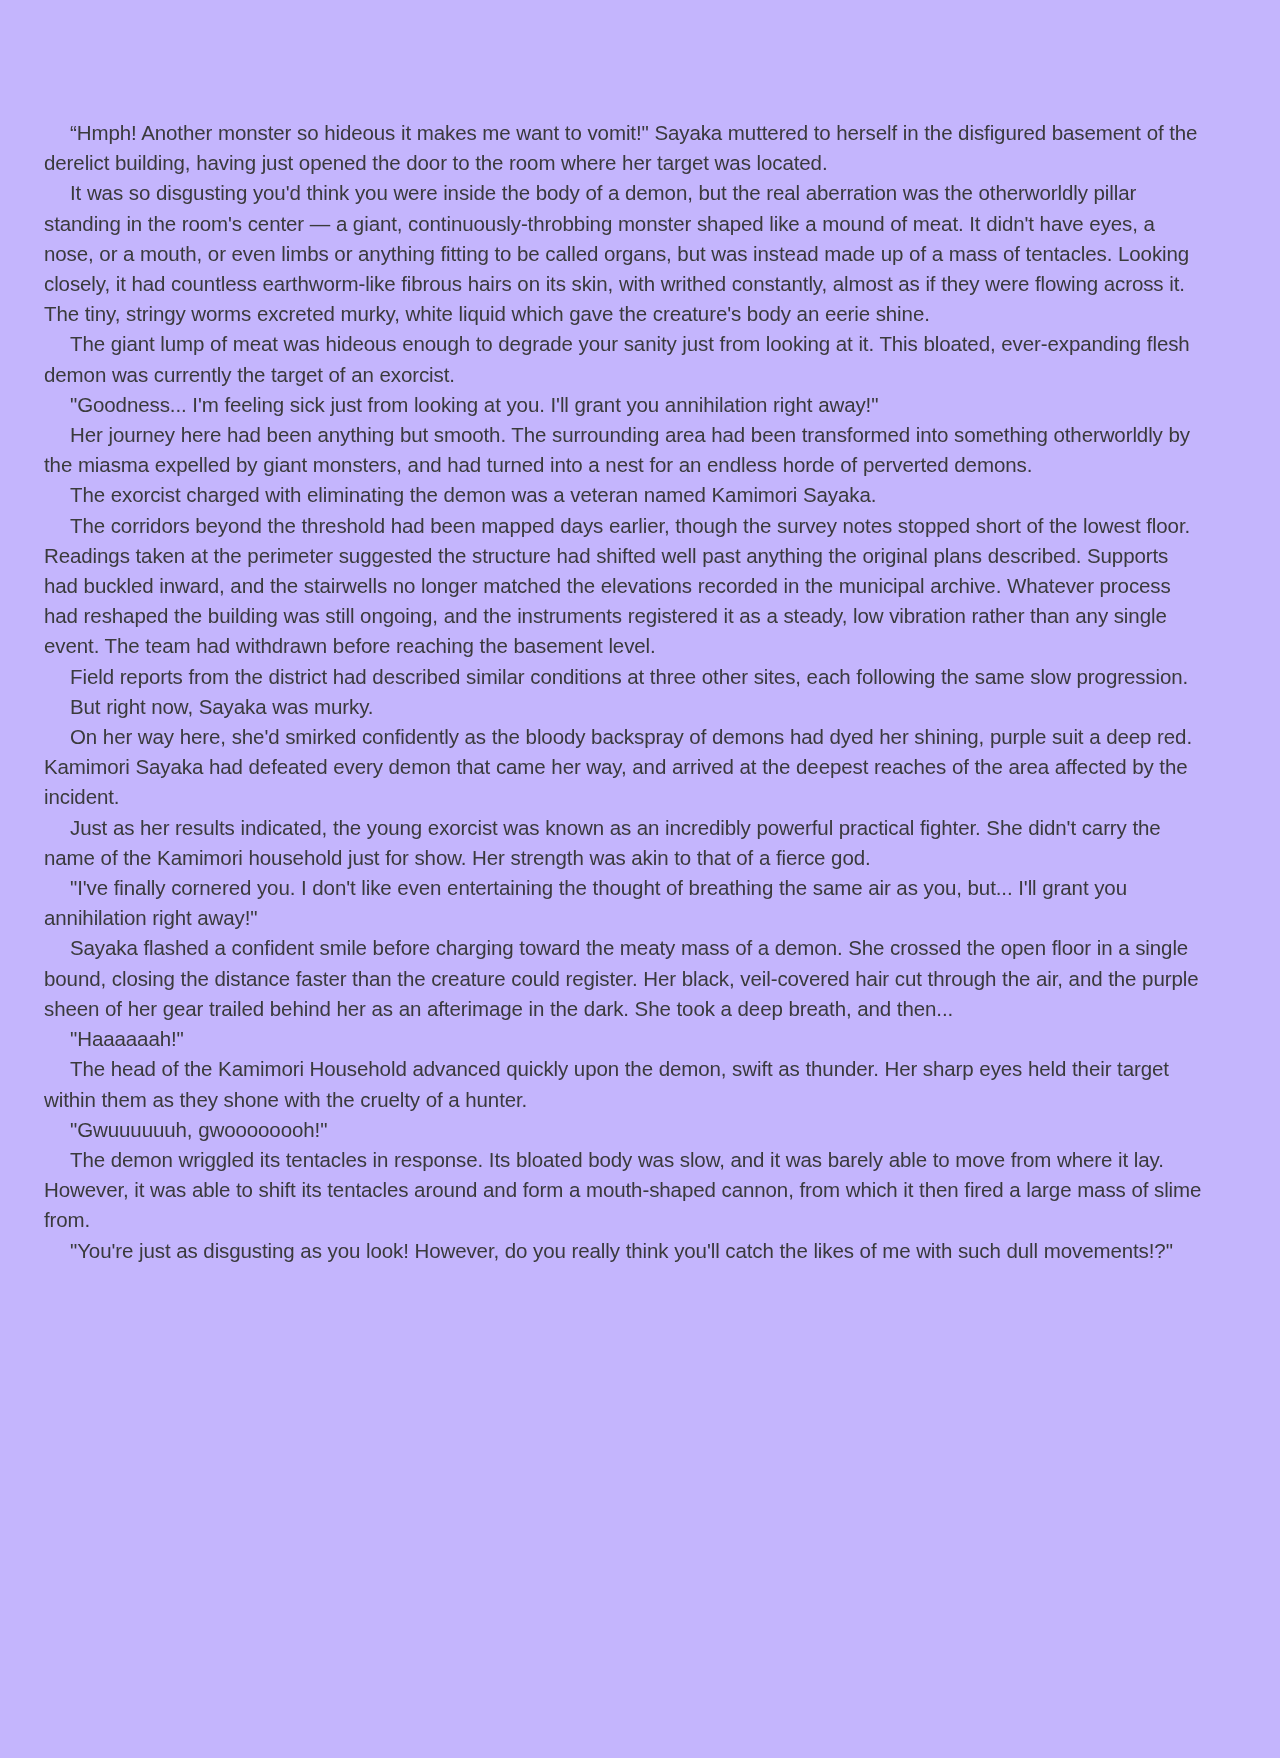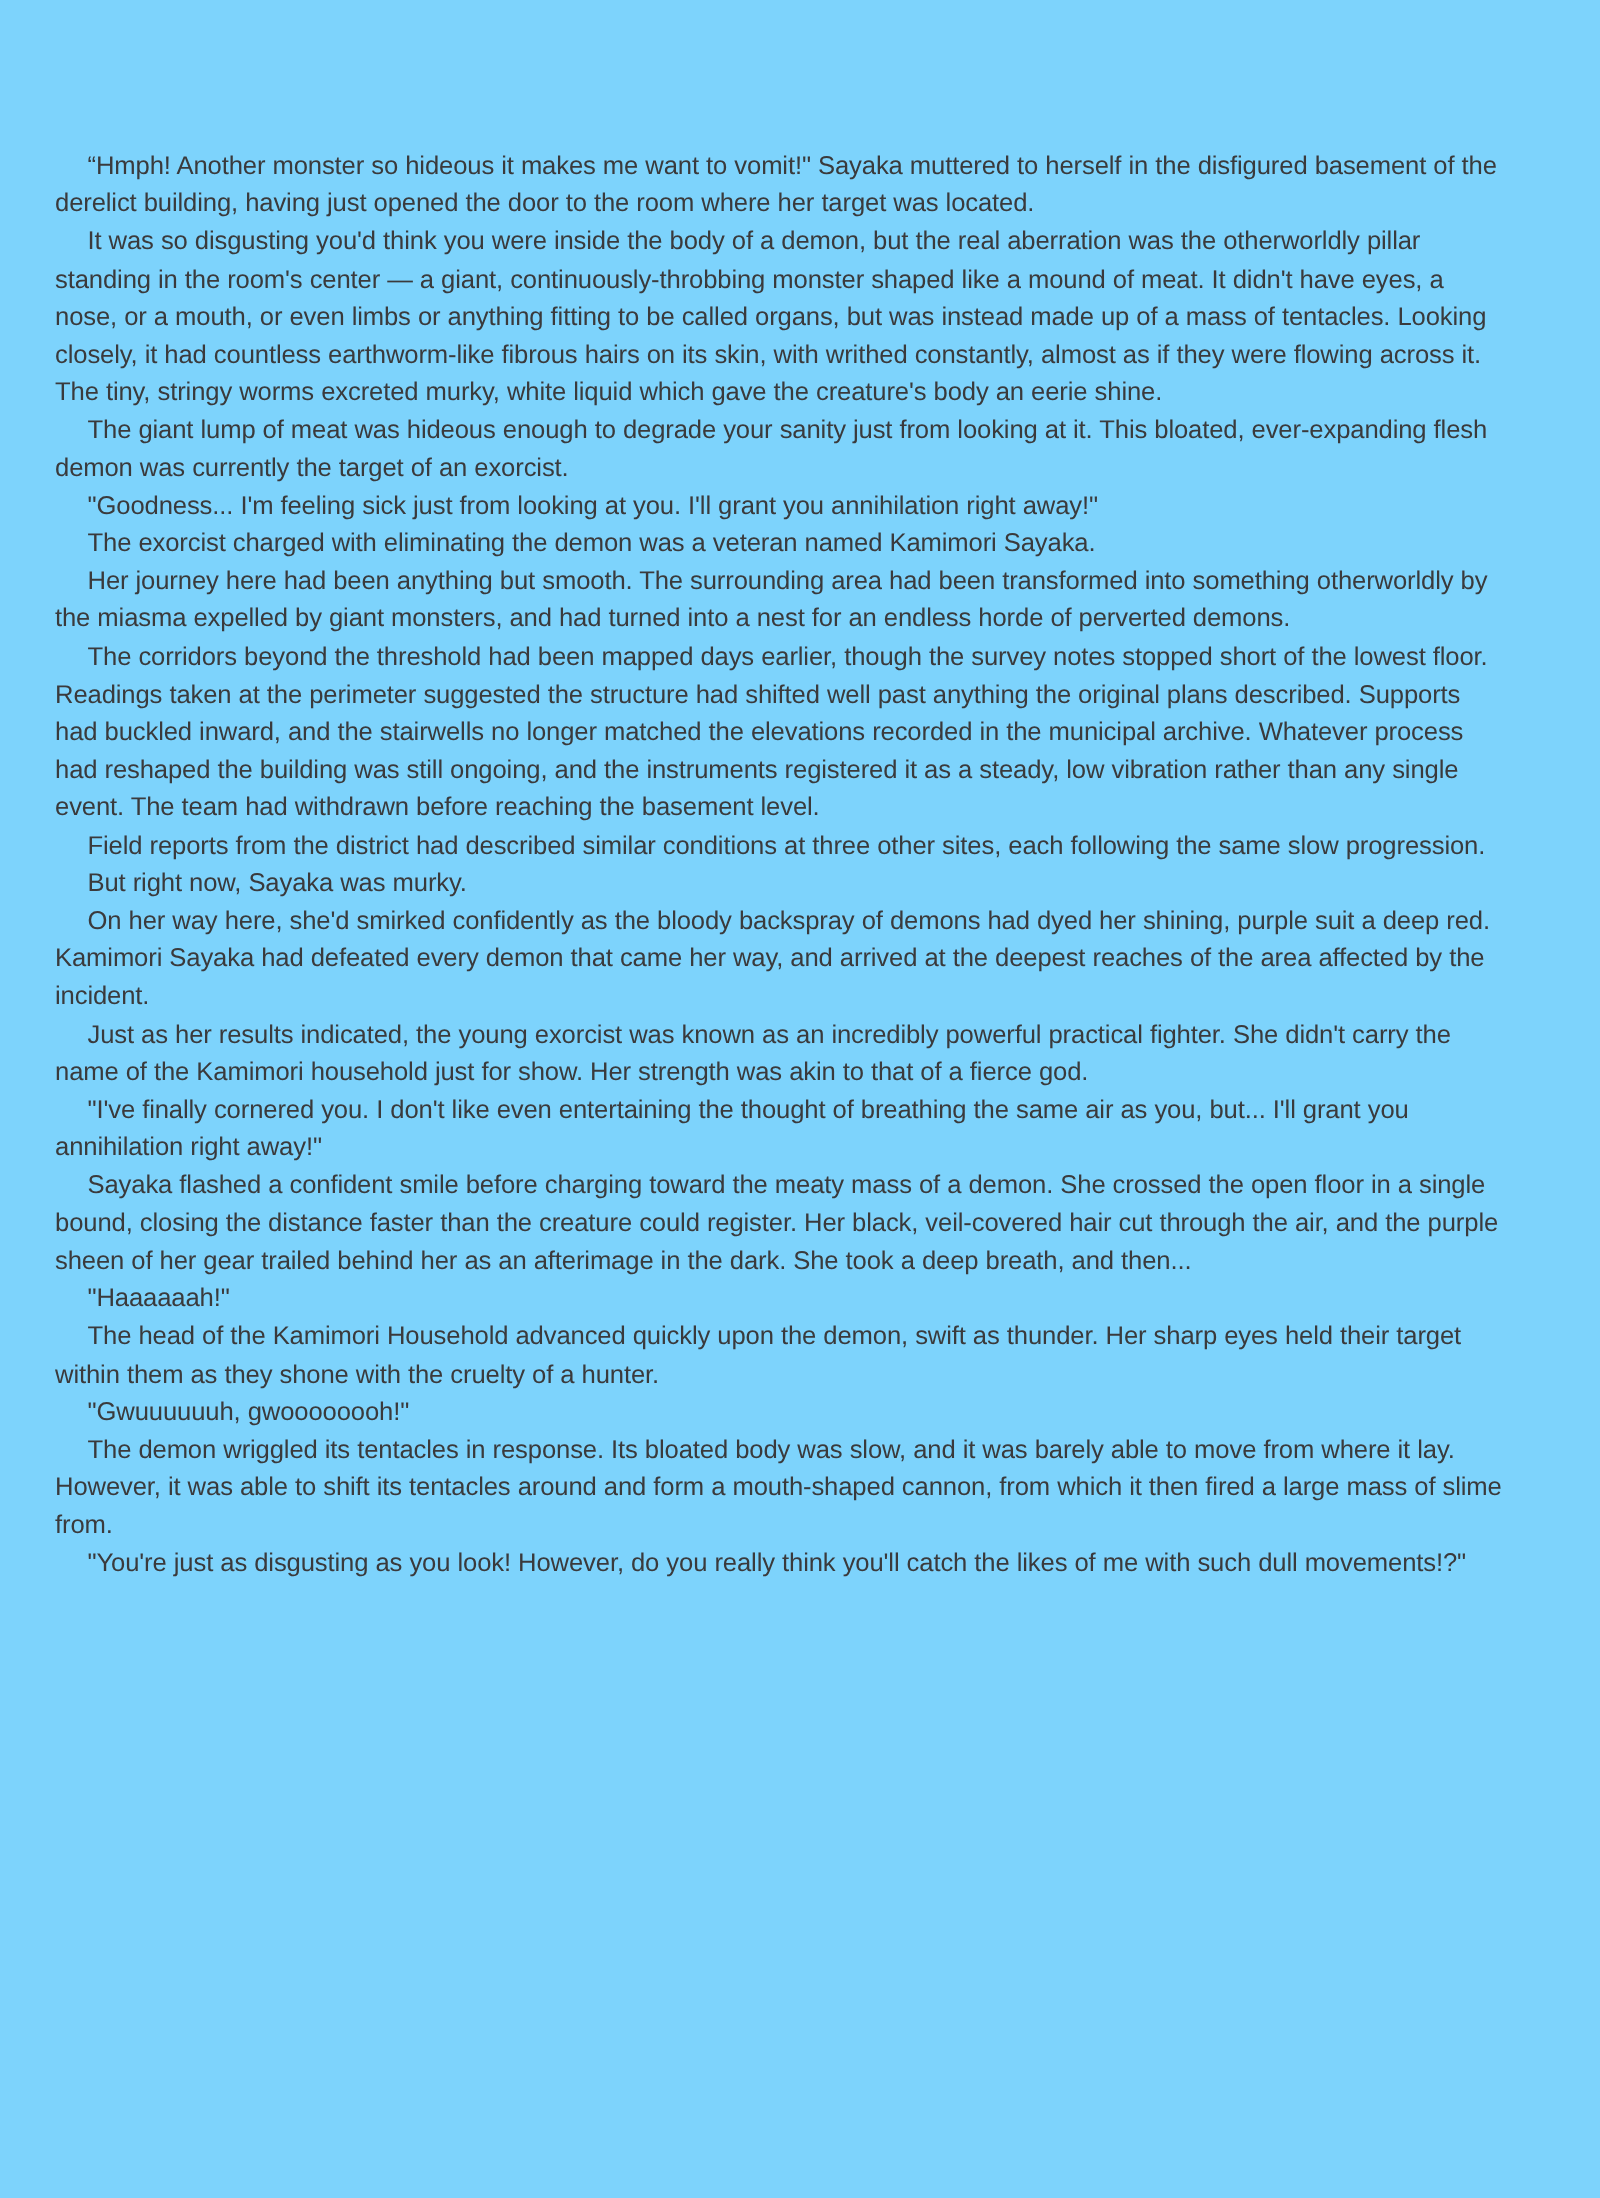--- a/index.html
+++ b/index.html
@@ -4,21 +4,21 @@
 <style>
   html, body {
     margin: 0;
     padding: 0;
     background: #ffffff;
   }
   .page {
     position: relative;
     width: 1280px;
     height: 1758px;
-    background: #7dd3fc;
+    background: #c4b5fd;
     box-sizing: border-box;
     overflow: hidden;
   }
   .text-column {
     position: absolute;
     left: 44px;
     top: 118px;
     width: 1158px;
   }
   p.para {
@@ -39,22 +39,22 @@
 </style>
 </head>
 <body>
 
 <div class="page">
   <div class="text-column">
     <p class="para">“Hmph! Another monster so hideous it makes me want to vomit!" Sayaka muttered to herself in the disfigured basement of the derelict building, having just opened the door to the room where her target was located.</p>
     <p class="para">It was so disgusting you'd think you were inside the body of a demon, but the real aberration was the otherworldly pillar standing in the room's center — a giant, continuously-throbbing monster shaped like a mound of meat. It didn't have eyes, a nose, or a mouth, or even limbs or anything fitting to be called organs, but was instead made up of a mass of tentacles. Looking closely, it had countless earthworm-like fibrous hairs on its skin, with writhed constantly, almost as if they were flowing across it. The tiny, stringy worms excreted murky, white liquid which gave the creature's body an eerie shine.</p>
     <p class="para">The giant lump of meat was hideous enough to degrade your sanity just from looking at it. This bloated, ever-expanding flesh demon was currently the target of an exorcist.</p>
     <p class="para">"Goodness... I'm feeling sick just from looking at you. I'll grant you annihilation right away!"</p>
+    <p class="para">Her journey here had been anything but smooth. The surrounding area had been transformed into something otherworldly by the miasma expelled by giant monsters, and had turned into a nest for an endless horde of perverted demons.</p>
     <p class="para">The exorcist charged with eliminating the demon was a veteran named Kamimori Sayaka.</p>
-    <p class="para">Her journey here had been anything but smooth. The surrounding area had been transformed into something otherworldly by the miasma expelled by giant monsters, and had turned into a nest for an endless horde of perverted demons.</p>
     <p class="para redacted">The corridors beyond the threshold had been mapped days earlier, though the survey notes stopped short of the lowest floor. Readings taken at the perimeter suggested the structure had shifted well past anything the original plans described. Supports had buckled inward, and the stairwells no longer matched the elevations recorded in the municipal archive. Whatever process had reshaped the building was still ongoing, and the instruments registered it as a steady, low vibration rather than any single event. The team had withdrawn before reaching the basement level.</p>
     <p class="para redacted">Field reports from the district had described similar conditions at three other sites, each following the same slow progression.</p>
     <p class="para">But right now, Sayaka was murky.</p>
     <p class="para">On her way here, she'd smirked confidently as the bloody backspray of demons had dyed her shining, purple suit a deep red. Kamimori Sayaka had defeated every demon that came her way, and arrived at the deepest reaches of the area affected by the incident.</p>
     <p class="para">Just as her results indicated, the young exorcist was known as an incredibly powerful practical fighter. She didn't carry the name of the Kamimori household just for show. Her strength was akin to that of a fierce god.</p>
     <p class="para">"I've finally cornered you. I don't like even entertaining the thought of breathing the same air as you, but... I'll grant you annihilation right away!"</p>
     <p class="para redacted">Sayaka flashed a confident smile before charging toward the meaty mass of a demon. She crossed the open floor in a single bound, closing the distance faster than the creature could register. Her black, veil-covered hair cut through the air, and the purple sheen of her gear trailed behind her as an afterimage in the dark. She took a deep breath, and then...</p>
     <p class="para">"Haaaaaah!"</p>
     <p class="para">The head of the Kamimori Household advanced quickly upon the demon, swift as thunder. Her sharp eyes held their target within them as they shone with the cruelty of a hunter.</p>
     <p class="para">"Gwuuuuuuh, gwoooooooh!"</p>

